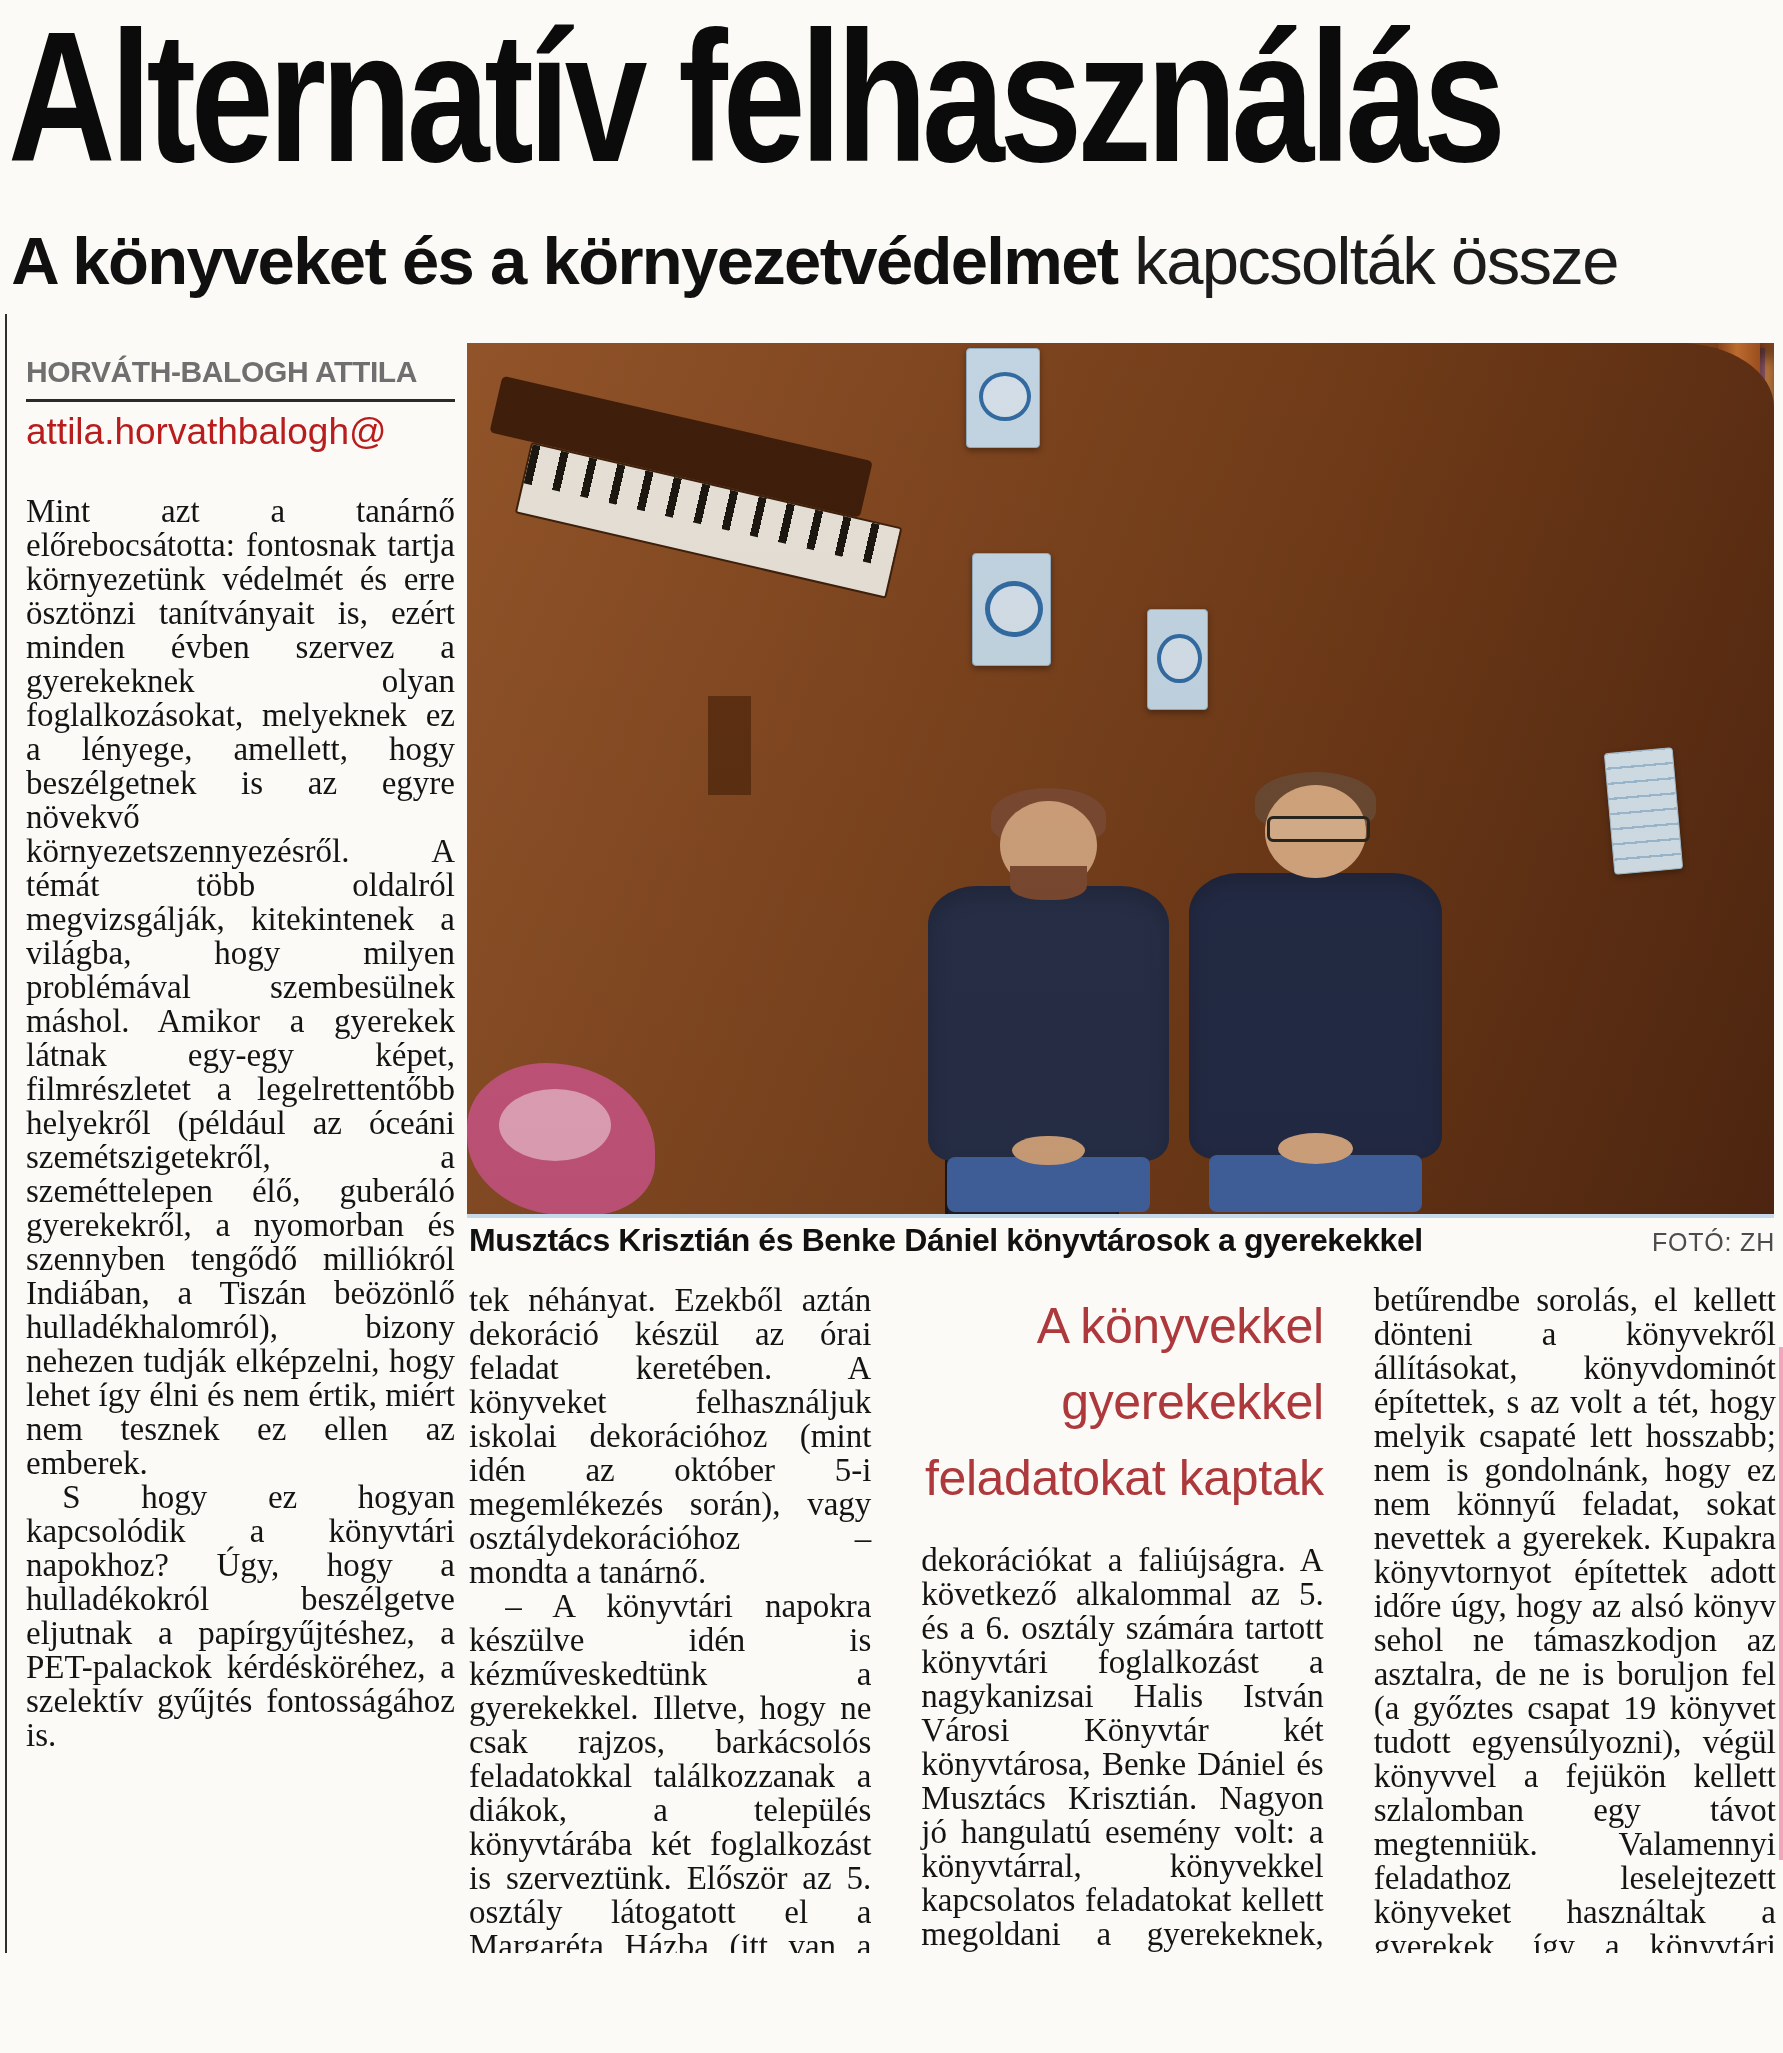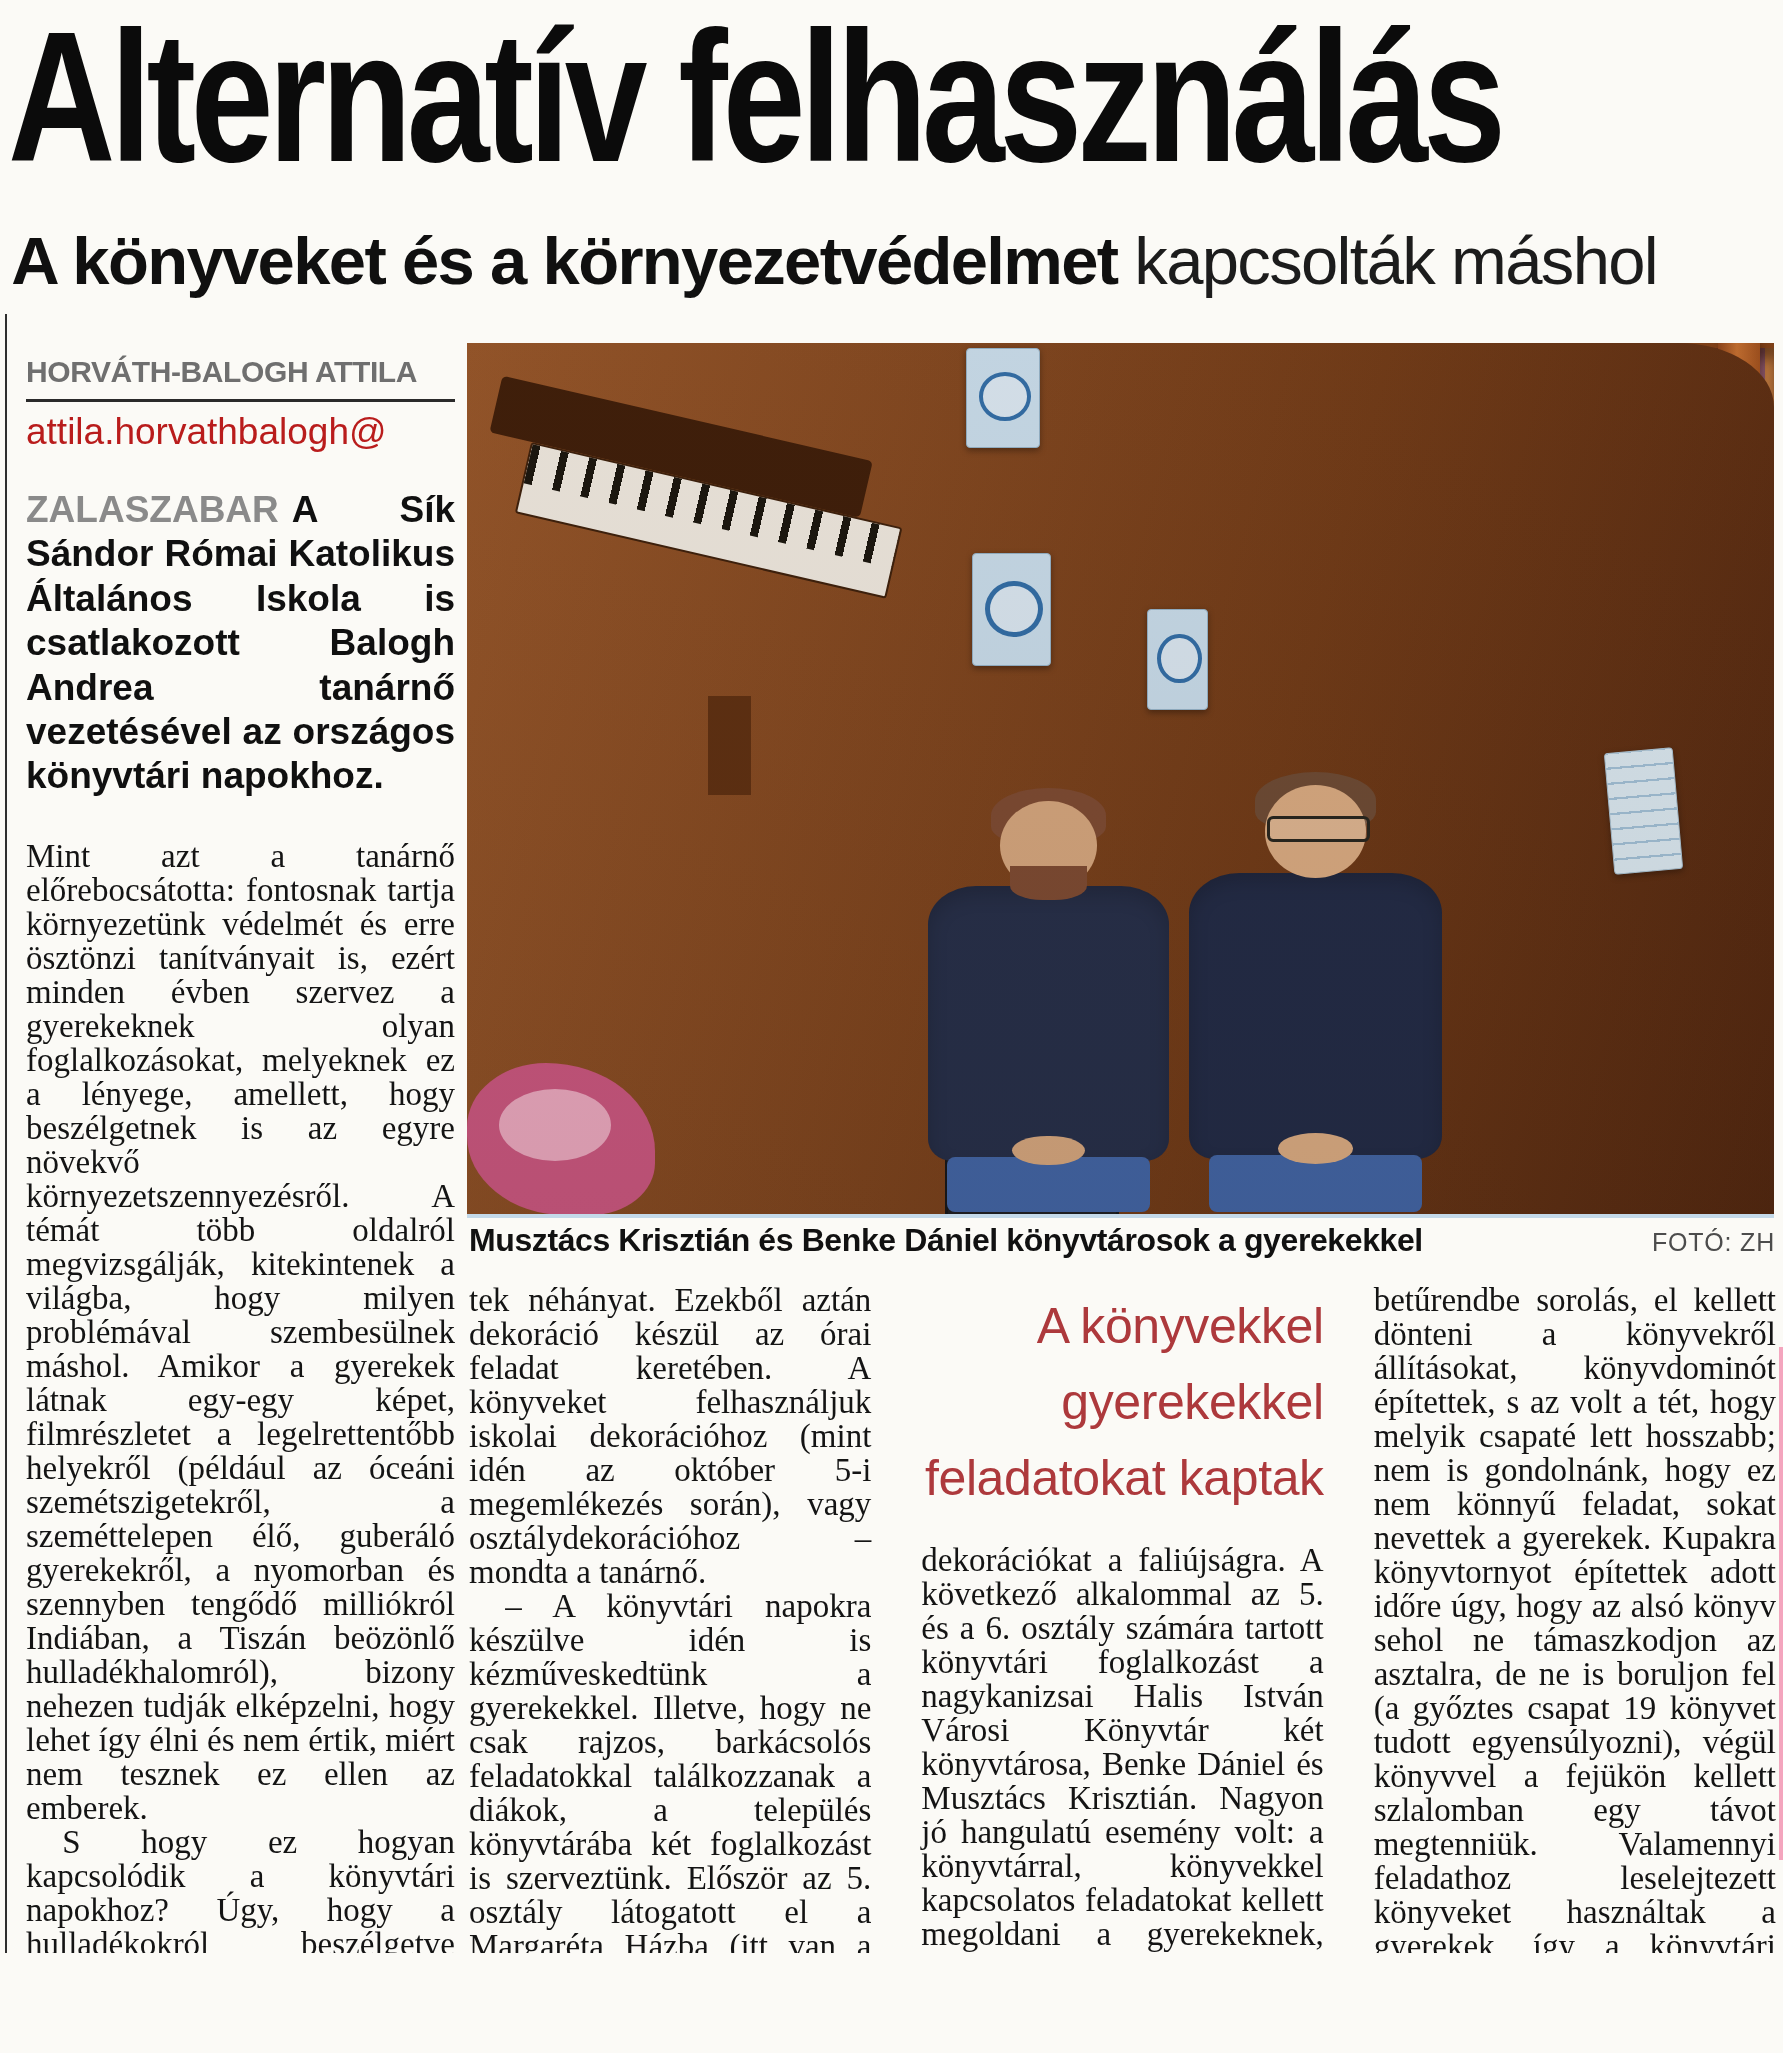--- a/index.html
+++ b/index.html
@@ -126,32 +126,29 @@
 </style>
 </head>
 <body>
 
 <div class="page">
 
   <h1 class="headline">Alternatív felhasználás</h1>
 
   <div class="subhead">
     <span class="sh-b">A könyveket és a környezetvédelmet</span>
-    <span class="sh-r">kapcsolták máshol</span>
+    <span class="sh-r">kapcsolták össze</span>
   </div>
 
   <div class="left-rule"></div>
 
   <div class="col1">
     <div class="byline-name">HORVÁTH-BALOGH ATTILA</div>
     <div class="byline-mail">attila.horvathbalogh@</div>
 
-    <div class="lead">
-      <span class="loc">ZALASZABAR</span><span>A Sík Sándor Római Katolikus Általános Iskola is csatlakozott Balogh Andrea tanárnő vezetésével az országos könyvtári napokhoz.</span>
-    </div>
 
     <div class="bodytext">
       <p class="para">Mint azt a tanárnő előrebocsátotta: fontosnak tartja környezetünk védelmét és erre ösztönzi tanítványait is, ezért minden évben szervez a gyerekeknek olyan foglalkozásokat, melyeknek ez a lényege, amellett, hogy beszélgetnek is az egyre növekvő környezetszennyezésről. A témát több oldalról megvizsgálják, kitekintenek a világba, hogy milyen problémával szembesülnek máshol. Amikor a gyerekek látnak egy-egy képet, filmrészletet a legelrettentőbb helyekről (például az óceáni szemétszigetekről, a szeméttelepen élő, guberáló gyerekekről, a nyomorban és szennyben tengődő milliókról Indiában, a Tiszán beözönlő hulladékhalomról), bizony nehezen tudják elképzelni, hogy lehet így élni és nem értik, miért nem tesznek ez ellen az emberek.</p>
       <p class="para ind">S hogy ez hogyan kapcsolódik a könyvtári napokhoz? Úgy, hogy a hulladékokról beszélgetve eljutnak a papírgyűjtéshez, a PET-palackok kérdésköréhez, a szelektív gyűjtés fontosságához is.</p>
 
     </div>
   </div>
 
   <div class="photo">
     <div class="shelf-bg"></div>

